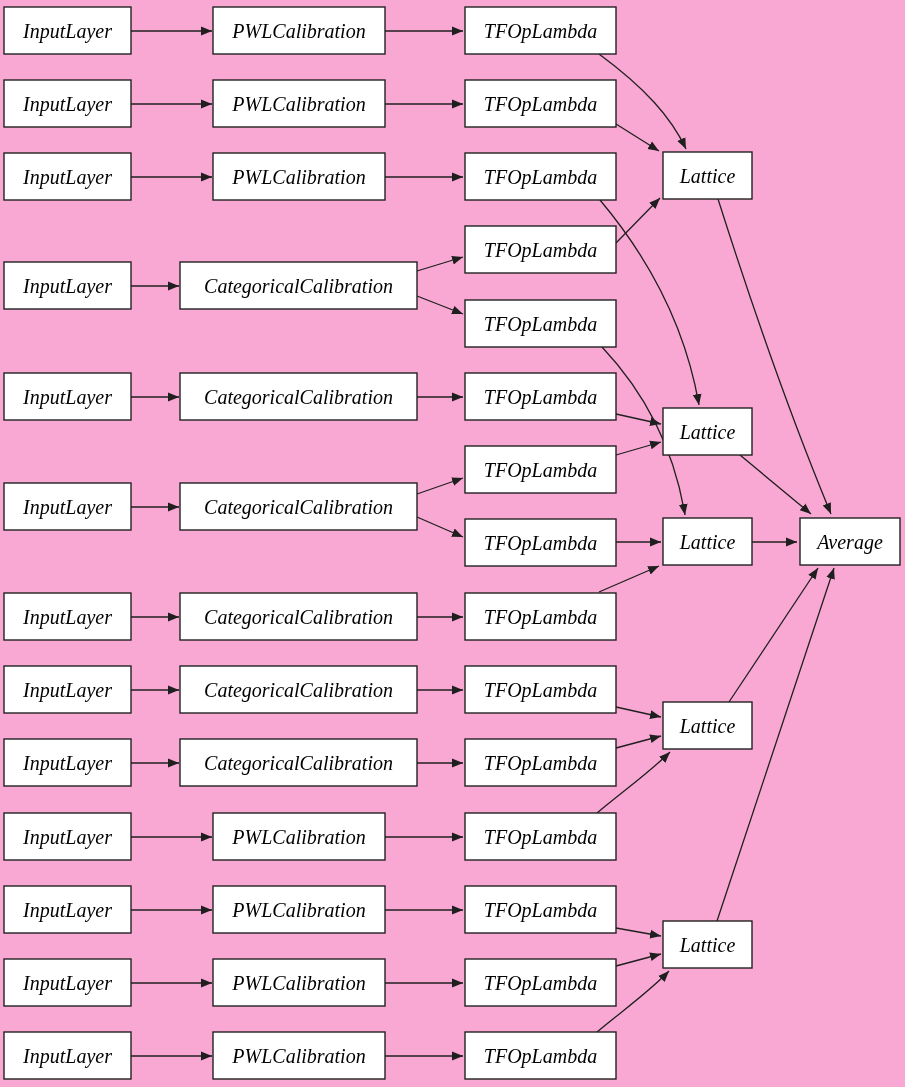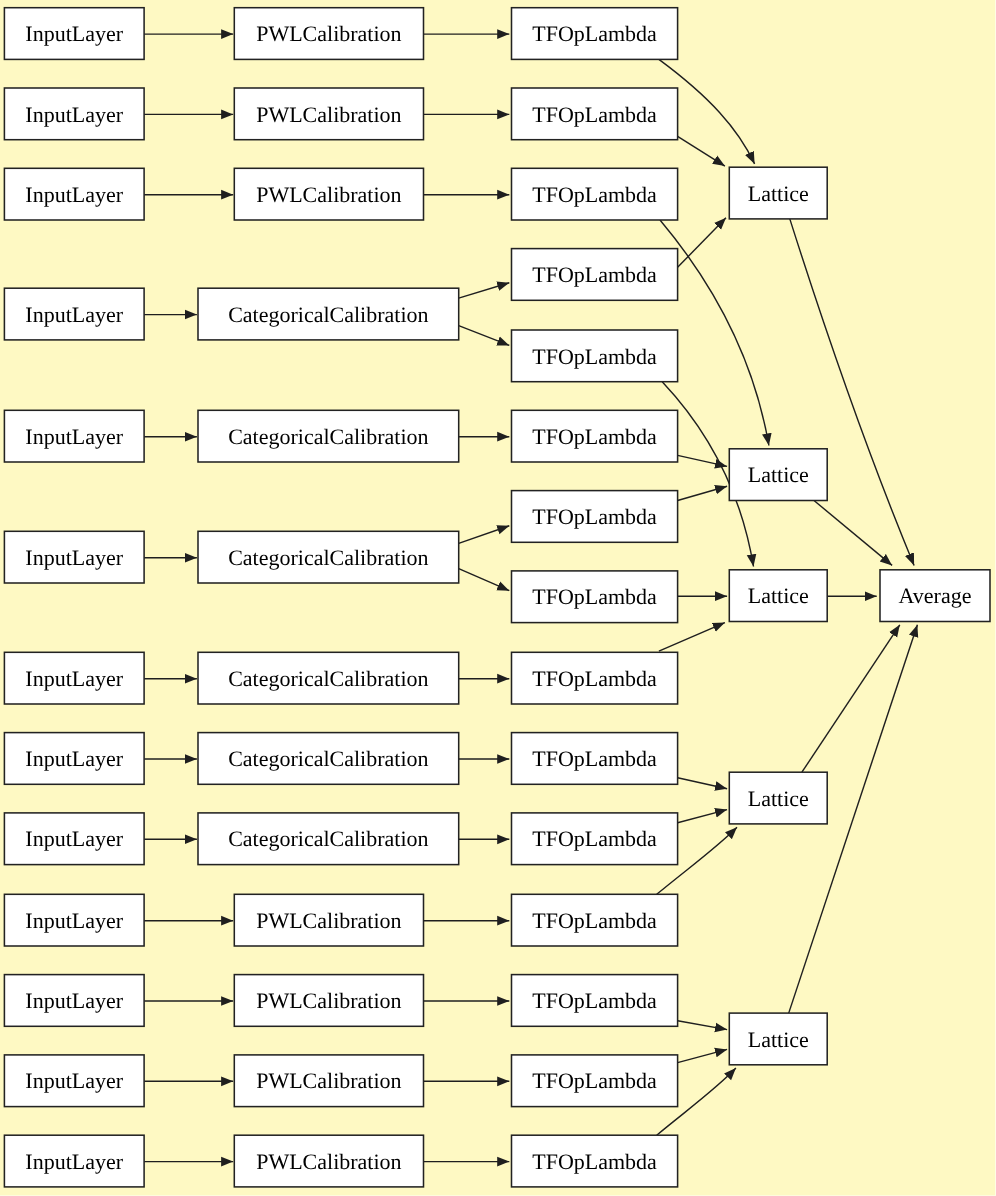--- a/index.html
+++ b/index.html
@@ -4,22 +4,23 @@
 <style>
   html, body {
     margin: 0;
     padding: 0;
     background: #ffffff;
   }
   .canvas {
     position: relative;
     width: 905px;
     height: 1087px;
-    background: #fef9c3;
+    background: #f9a8d4;
     font-family: "Liberation Serif", "DejaVu Serif", serif;
+    font-style: italic;
   }
   svg text {
     font-family: "Liberation Serif", "DejaVu Serif", serif;
     font-size: 20px;
     fill: #000000;
   }
   svg rect.node {
     fill: #ffffff;
     stroke: #222222;
     stroke-width: 1.4;

